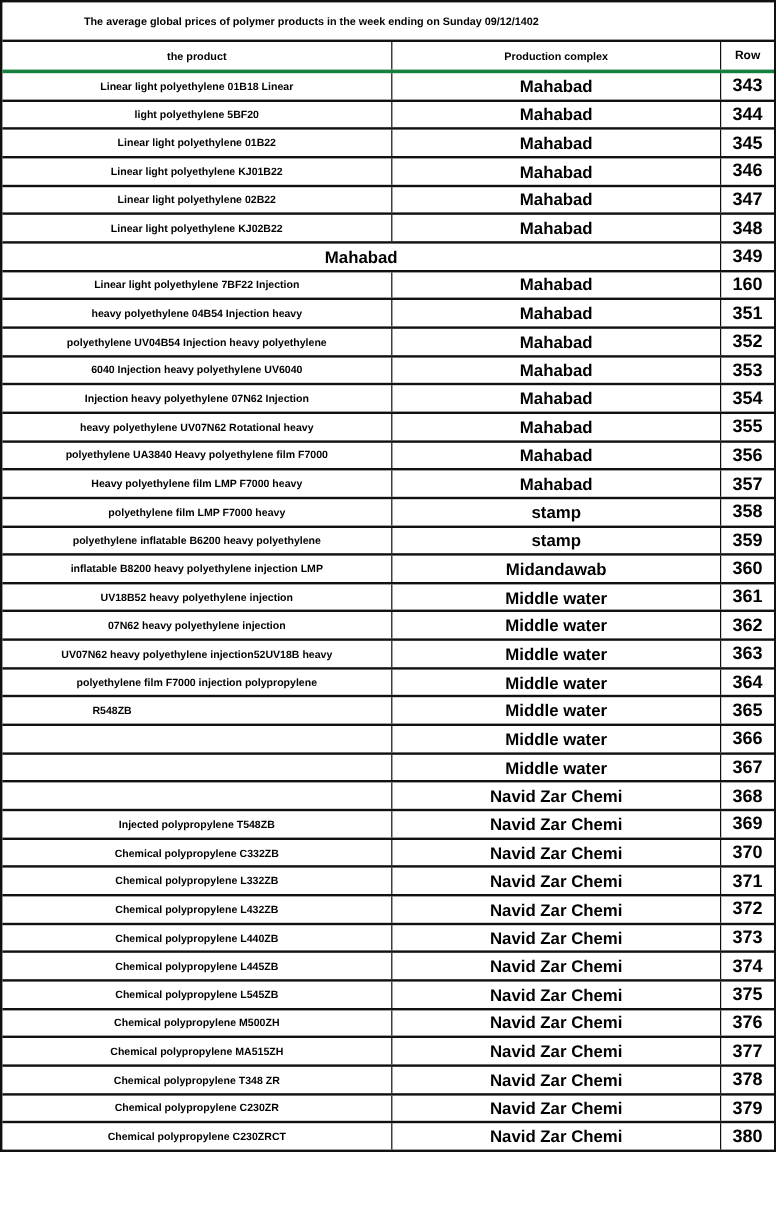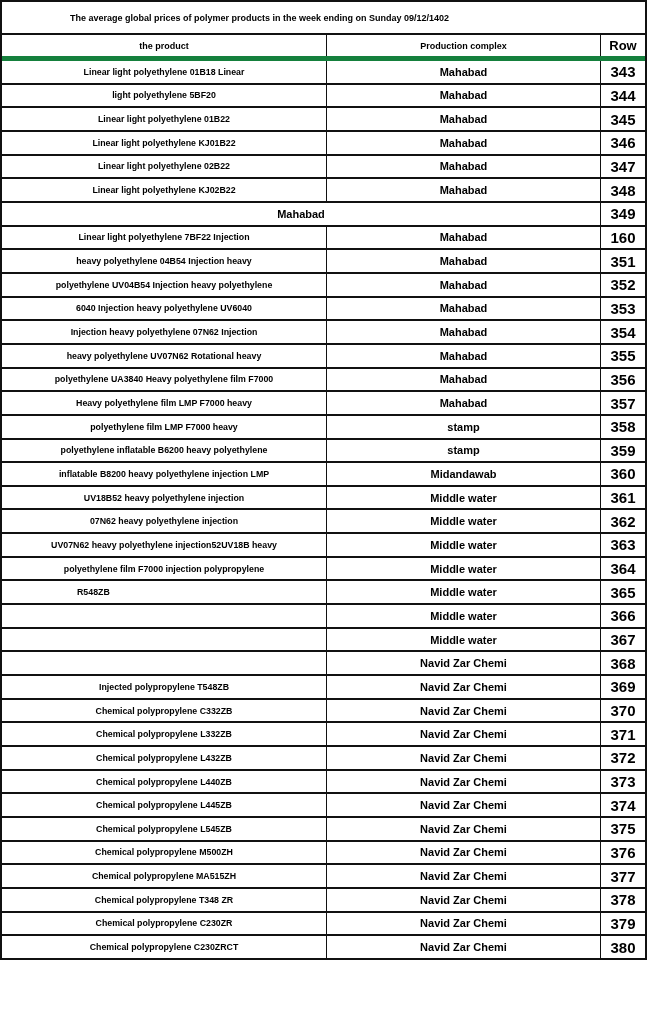--- a/index.html
+++ b/index.html
@@ -36,21 +36,21 @@
   .title-text {
     font-size: 9px;
     font-weight: bold;
     white-space: nowrap;
   }
   .header-row {
     box-sizing: border-box;
     height: 26px;
     flex: 0 0 26px;
     display: flex;
-    border-bottom: 5px solid #15803d;
+    border-bottom: 3px solid #15803d;
   }
   .body-rows {
     flex: 1 1 auto;
     display: flex;
     flex-direction: column;
   }
   .data-row {
     box-sizing: border-box;
     flex: 1 1 auto;
     display: flex;
@@ -69,32 +69,32 @@
   }
   .cell-product {
     width: 325px;
     flex: 0 0 325px;
     border-right: 1.5px solid #111111;
     font-size: 8.8px;
   }
   .cell-complex {
     flex: 1 1 auto;
     border-right: 1.5px solid #111111;
-    font-size: 11px;
+    font-size: 14px;
   }
   .cell-rownum {
     width: 44px;
     flex: 0 0 44px;
     font-size: 15px;
   }
   .header-row .cell {
     font-size: 9px;
   }
   .header-row .cell-rownum {
-    font-size: 13px;
+    font-size: 10px;
   }
   .cell-product.align-left {
     justify-content: flex-start;
     padding-left: 75px;
     text-align: center;
   }
 </style>
 </head>
 <body>
 

